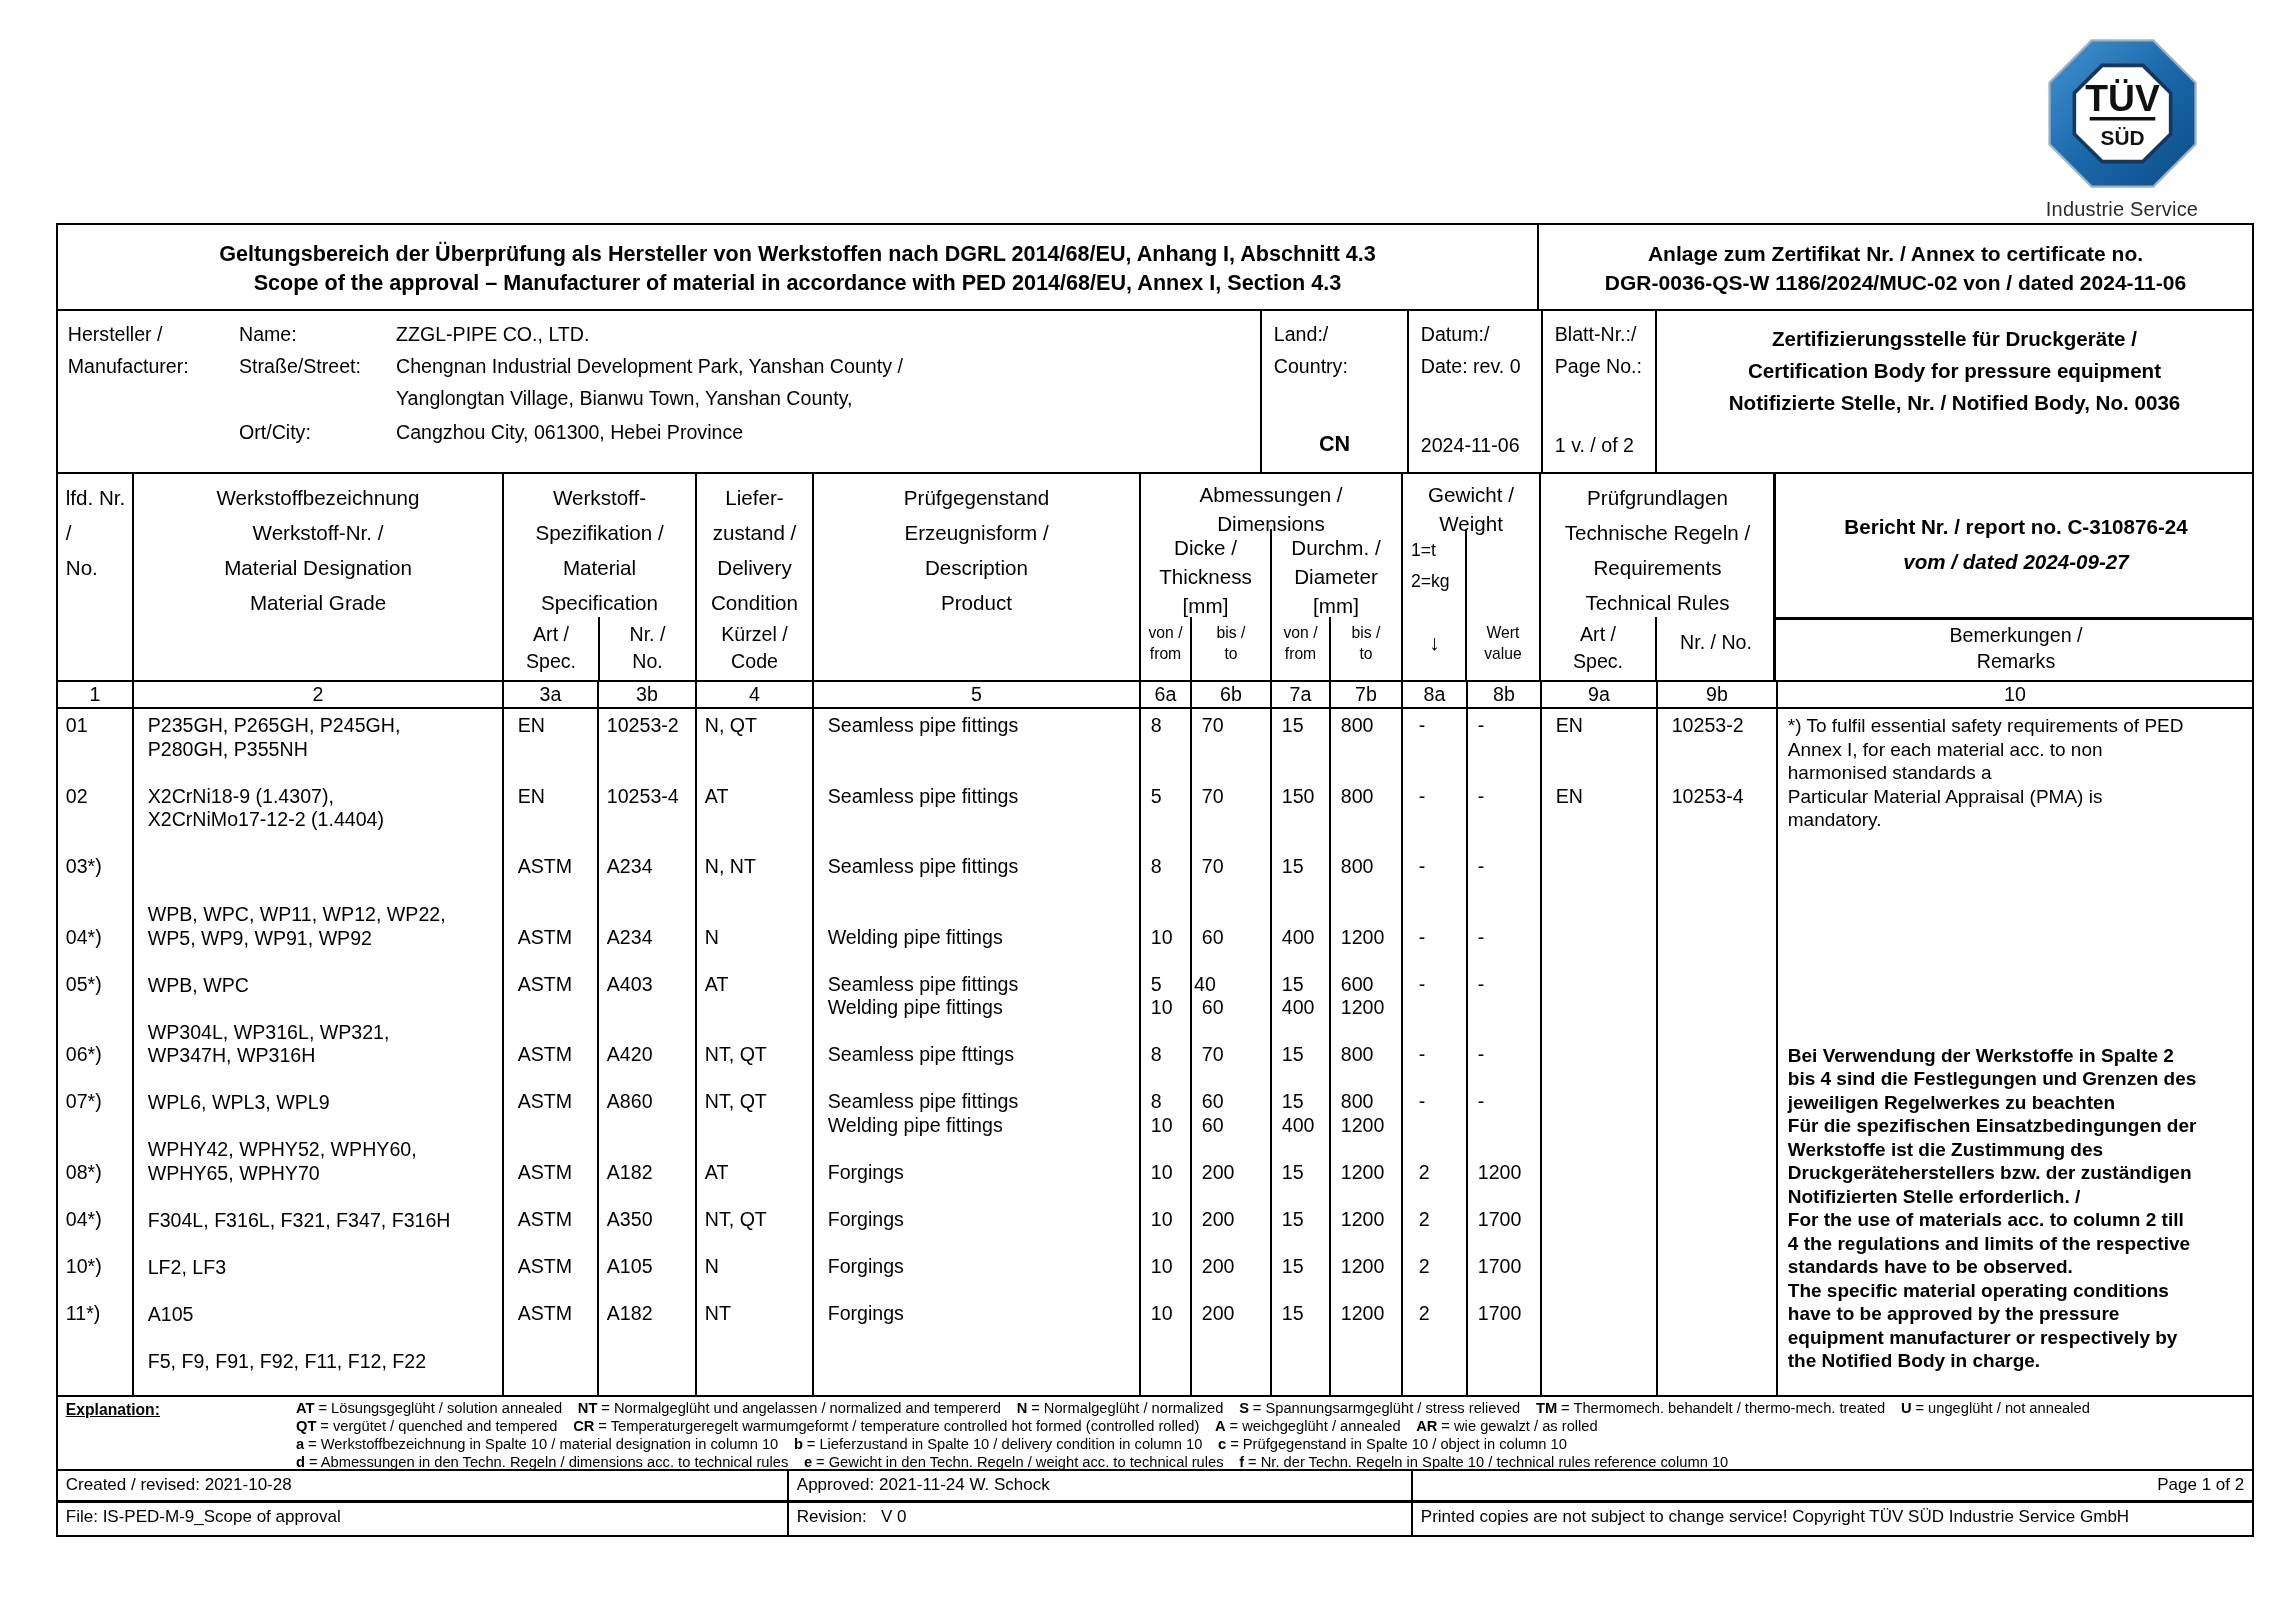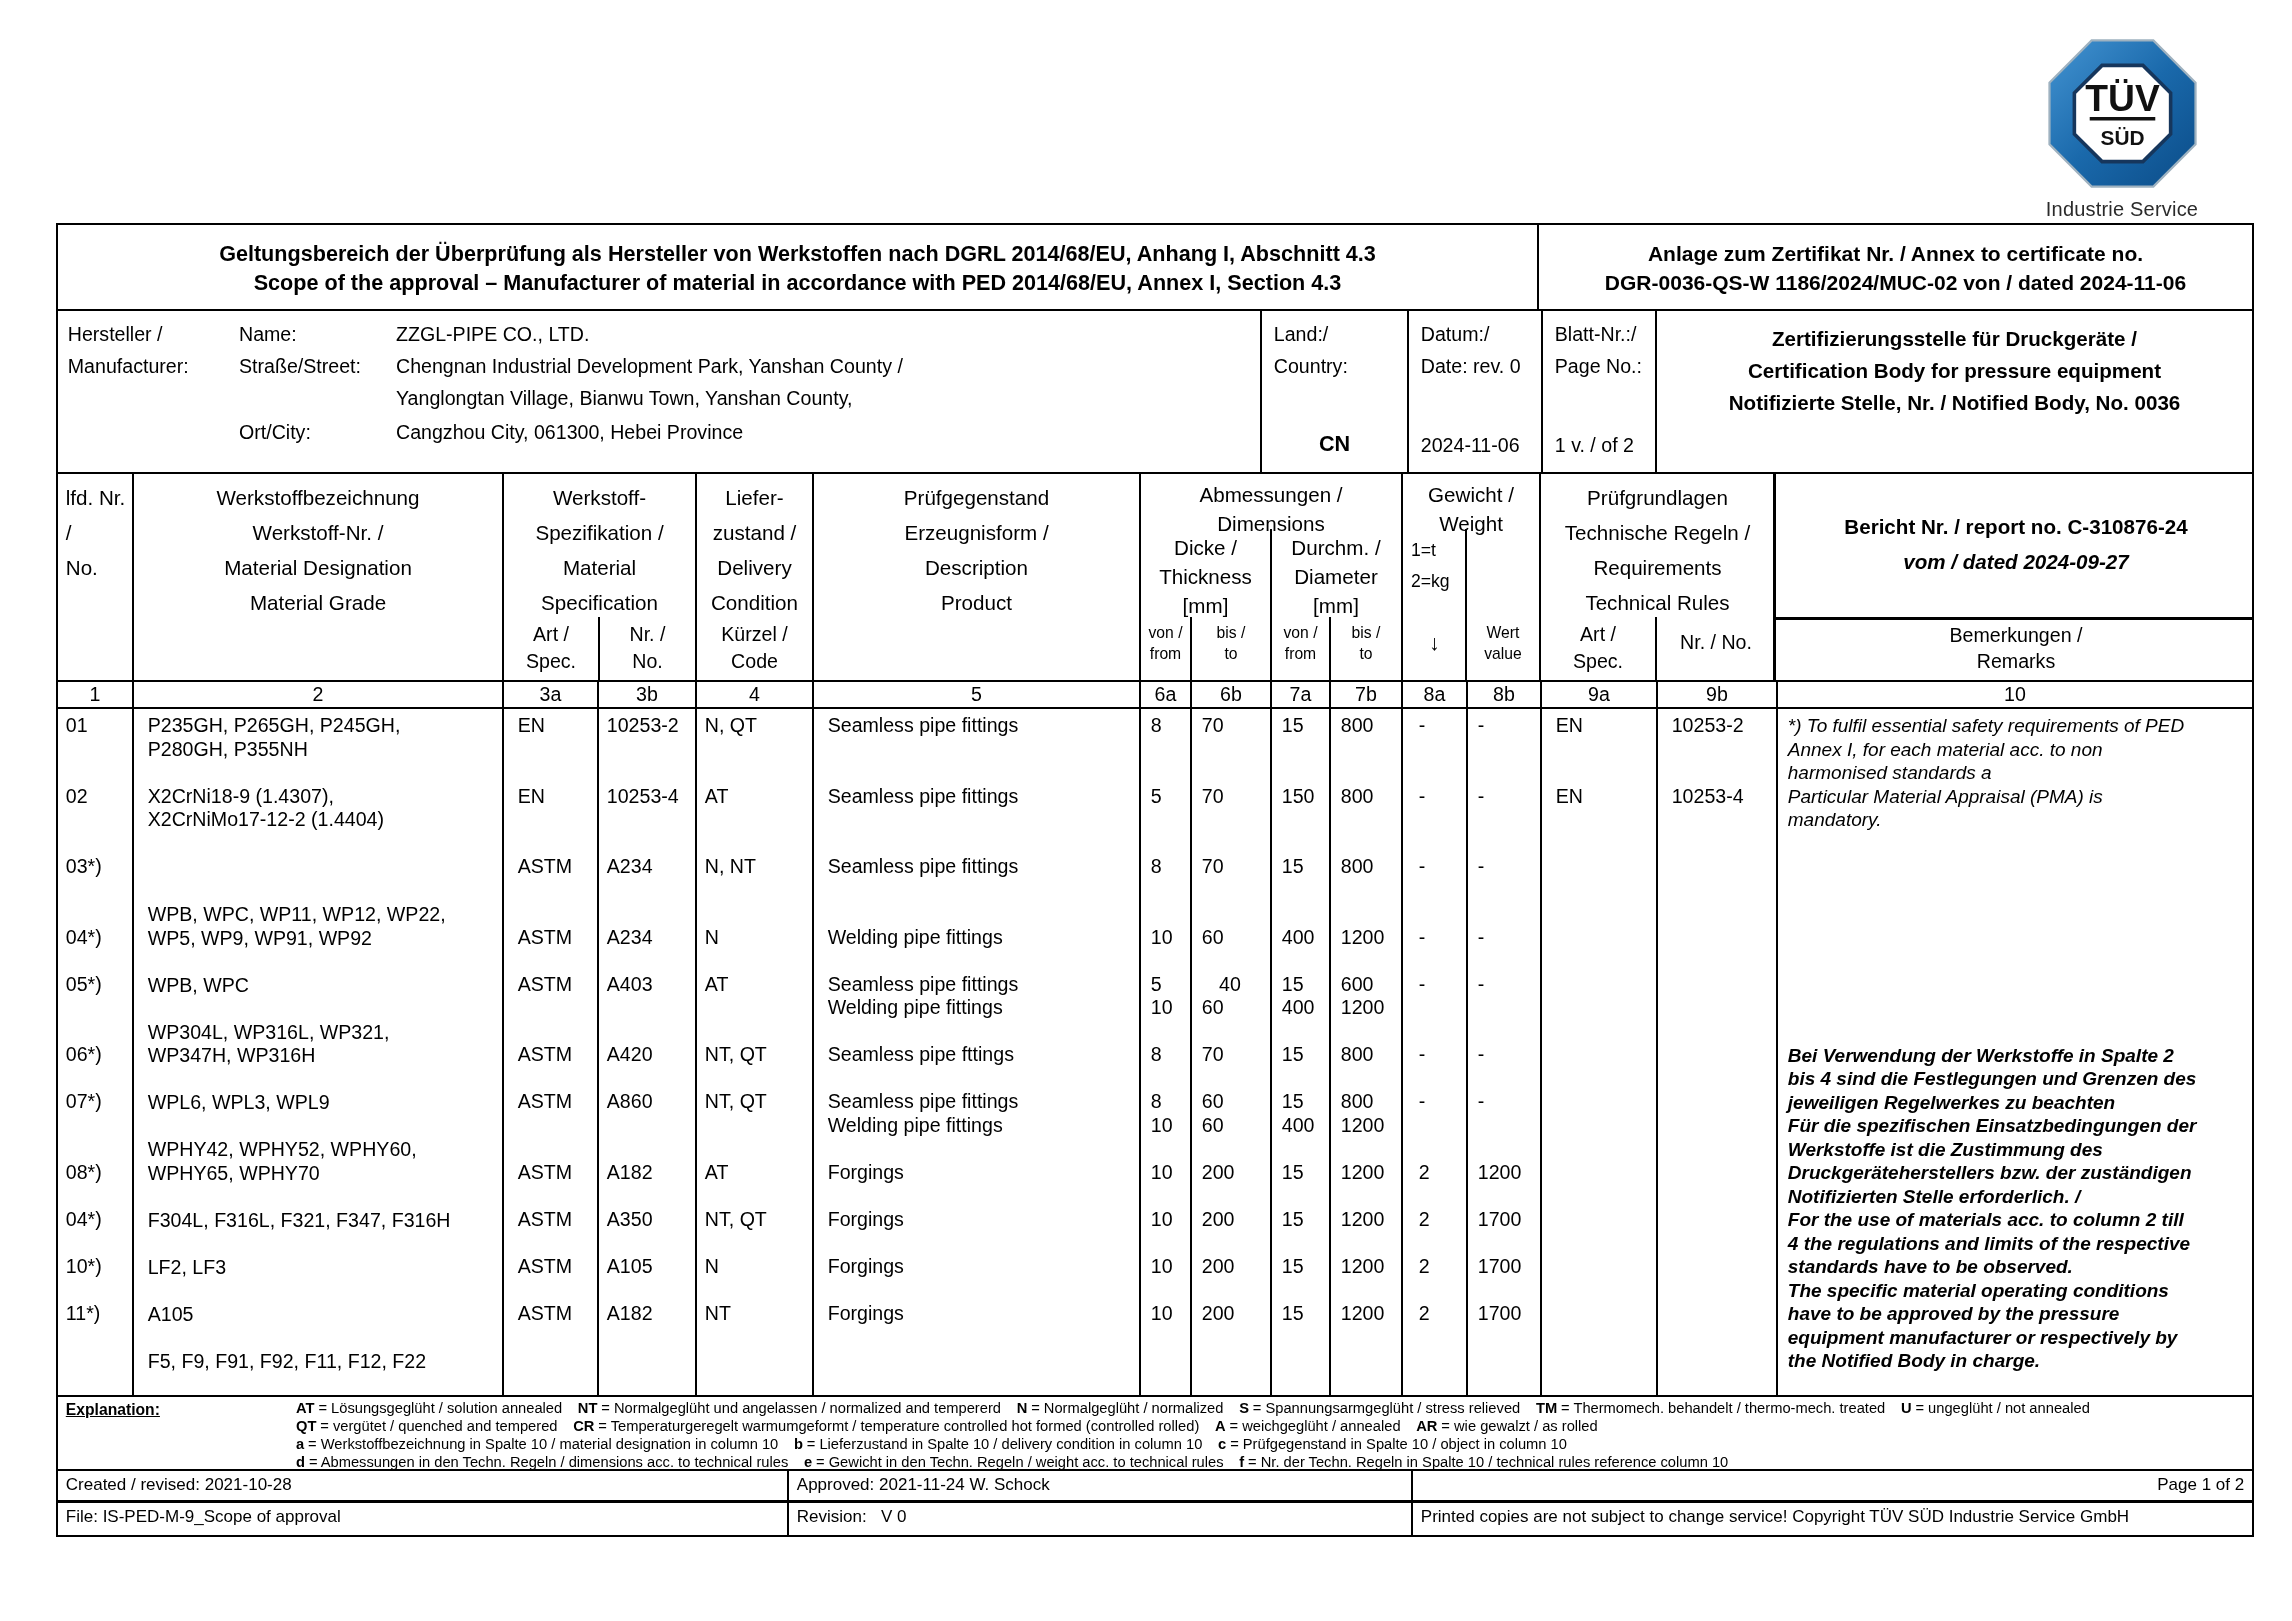--- a/index.html
+++ b/index.html
@@ -38,21 +38,21 @@
   .sec-colnums{height:26.5px;border-bottom:2px solid #000;display:flex;overflow:hidden;}
   .cnum{box-sizing:border-box;border-right:2px solid #000;text-align:center;font-size:19.6px;line-height:25.5px;}
   .cnum.thickR{border-right:2.9px solid #000;}
   .cnum.last{flex:1;border-right:none;}
   
   .sec-body{height:688px;border-bottom:2px solid #000;display:flex;overflow:hidden;}
   .bcol{box-sizing:border-box;border-right:2px solid #000;padding-top:5.9px;}
   .bcol.thickR{border-right:2.9px solid #000;}
   .bl{height:23.5px;line-height:23.5px;font-size:19.6px;white-space:nowrap;}
   .rcol{position:relative;border-right:none;flex:1;}
-  .rblock{position:absolute;left:9.8px;right:2px;font-style:italic;}
+  .rblock{position:absolute;left:9.8px;right:2px;}
   .rl{height:23.5px;line-height:23.5px;font-size:19px;white-space:nowrap;}
   .rblock.bold .rl{font-weight:bold;}
   
   .sec-expl{height:74px;border-bottom:2px solid #000;font-size:14.7px;}
   .expl-label{position:absolute;left:7.8px;top:4.9px;font-weight:bold;text-decoration:underline;font-size:15.7px;}
   .expl-lines{position:absolute;left:238px;top:2.9px;right:3.9px;}
   .exline{height:18px;line-height:18px;white-space:nowrap;overflow:hidden;}
   .exline b{margin-right:3.9px;}
   
   .sec-foota{height:32px;border-bottom:3.9px solid #000;display:flex;font-size:17px;}
@@ -487,21 +487,21 @@
         <div class="bl" style="padding-left: 9.8px;"></div>
         <div class="bl"></div>
         <div class="bl" style="padding-left: 9.8px;">70</div>
         <div class="bl" style="padding-left: 9.8px;"></div>
         <div class="bl"></div>
         <div class="bl" style="padding-left: 9.8px;">70</div>
         <div class="bl" style="padding-left: 9.8px;"></div>
         <div class="bl"></div>
         <div class="bl" style="padding-left: 9.8px;">60</div>
         <div class="bl"></div>
-        <div class="bl" style="padding-left: 27px;">40</div>
+        <div class="bl" style="padding-left: 2px;">40</div>
         <div class="bl" style="padding-left: 9.8px;">60</div>
         <div class="bl"></div>
         <div class="bl" style="padding-left: 9.8px;">70</div>
         <div class="bl"></div>
         <div class="bl" style="padding-left: 9.8px;">60</div>
         <div class="bl" style="padding-left: 9.8px;">60</div>
         <div class="bl"></div>
         <div class="bl" style="padding-left: 9.8px;">200</div>
         <div class="bl"></div>
         <div class="bl" style="padding-left: 9.8px;">200</div>

